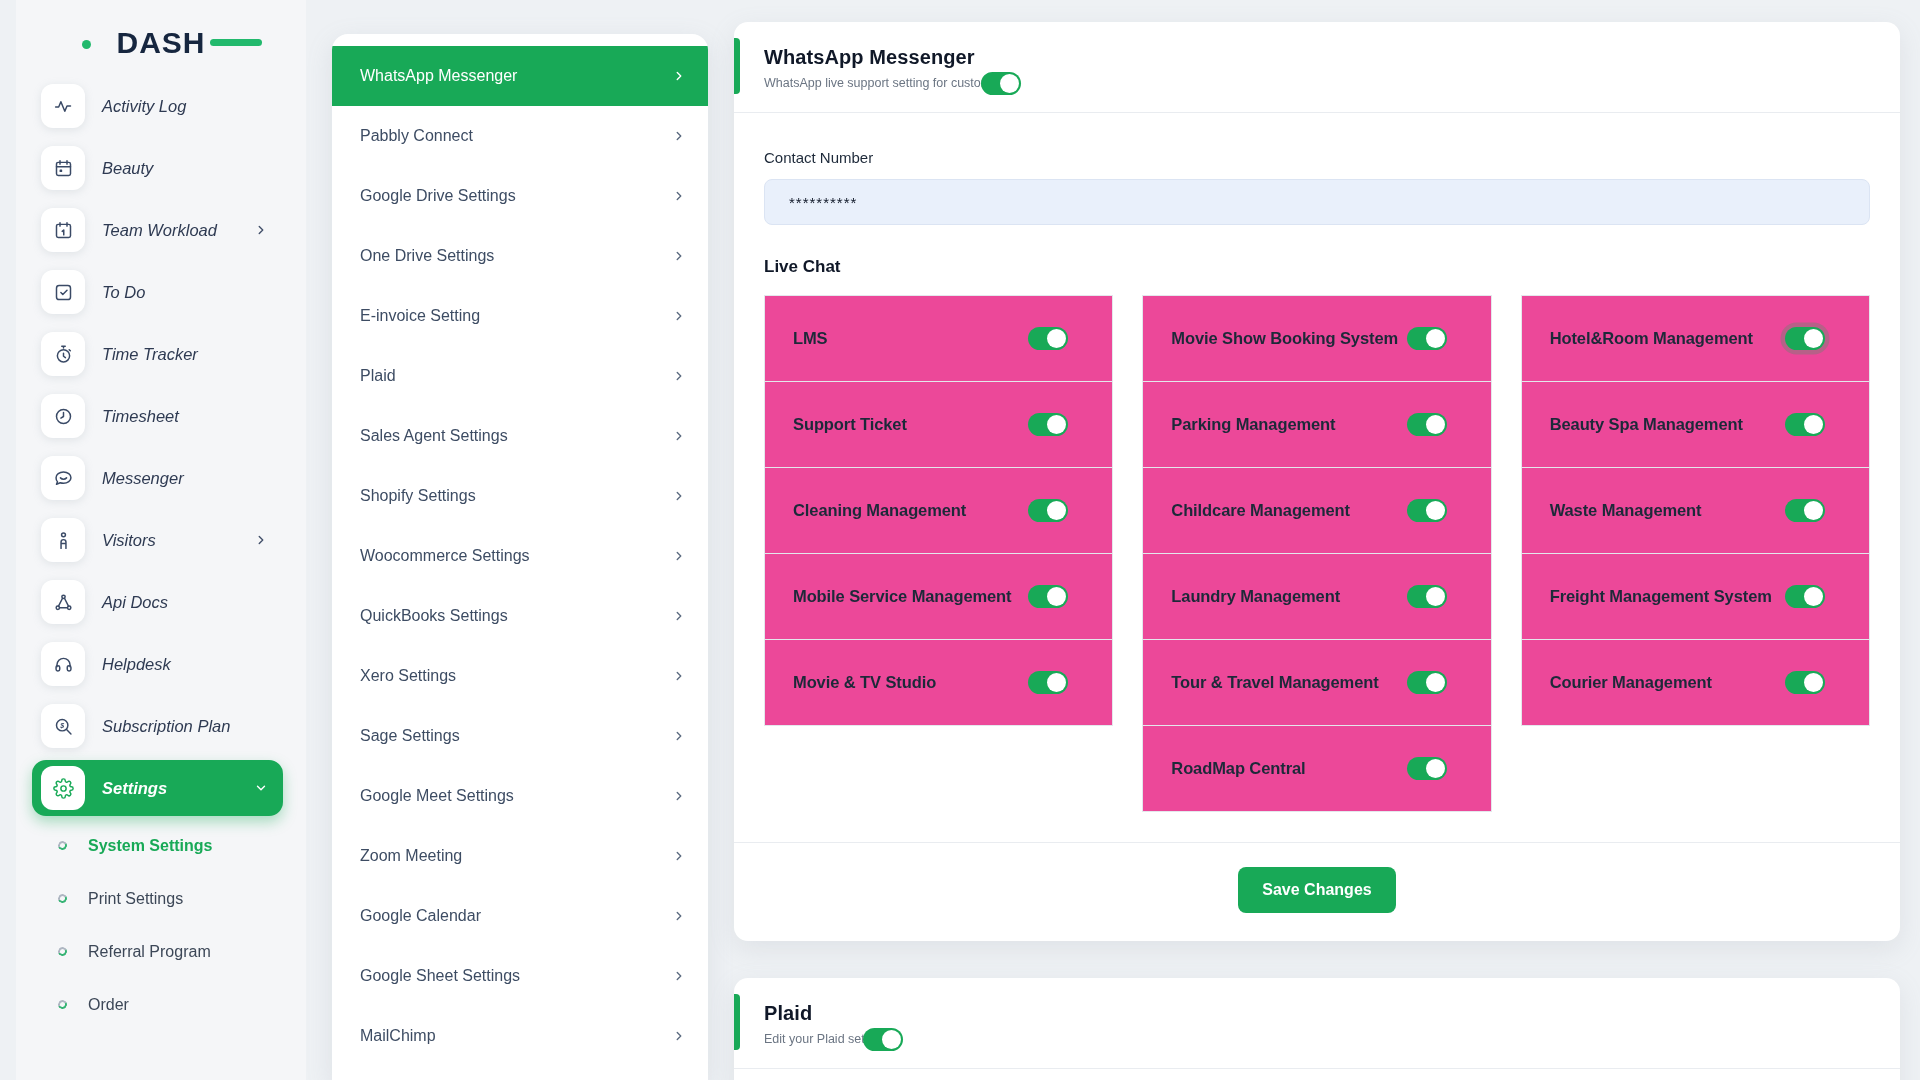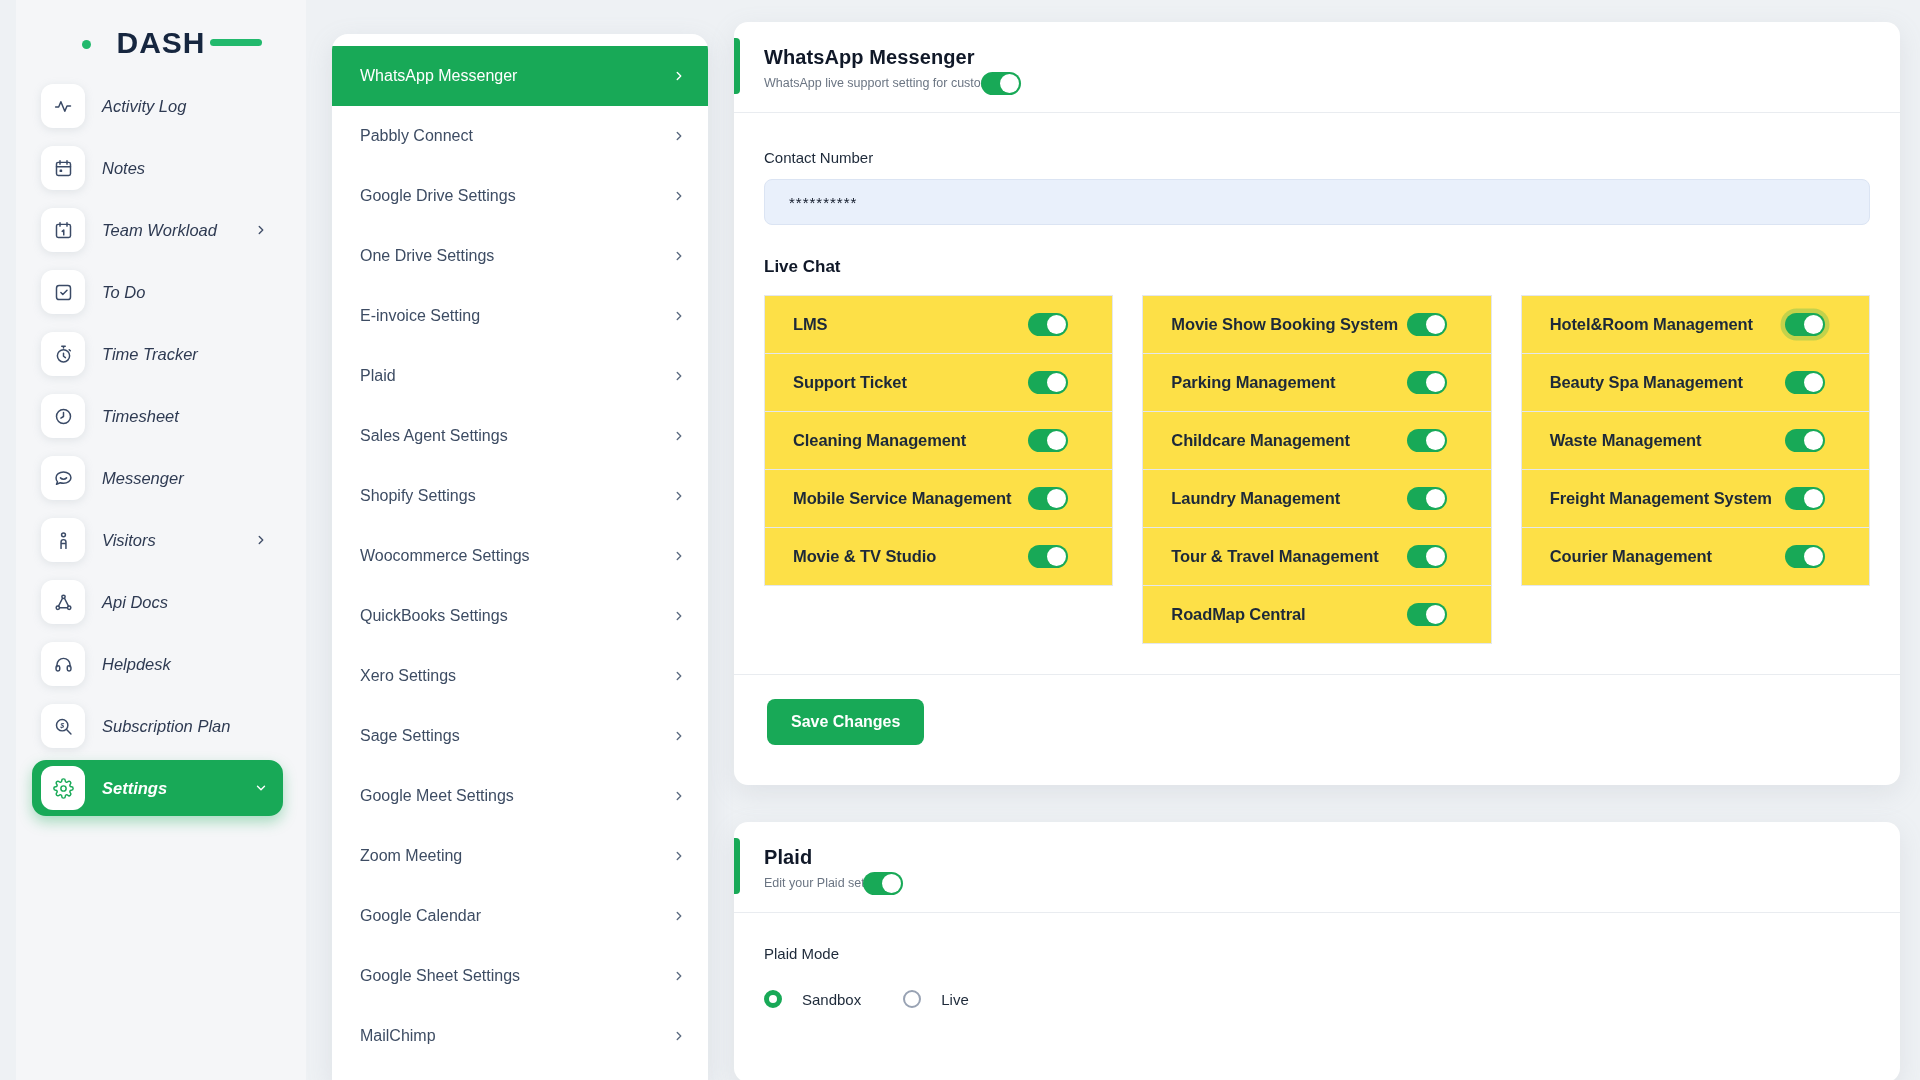--- a/index.html
+++ b/index.html
@@ -60,30 +60,30 @@
 
   .card-divider { height:1px; background:#e9ecf0; }
 
   .card-body { padding:36px 30px 0; }
   .field-label { display:block; font-size:15px; font-weight:500; color:#1d2939; }
   .text-input { display:block; width:100%; height:46px; margin-top:13px; background:var(--input-bg); border:1px solid #dbe4f3; border-radius:8px; padding:0 24px; font-size:15px; letter-spacing:1px; color:#101828; font-family:inherit; outline:none; }
   .section-title { margin-top:32px; font-size:17px; font-weight:700; color:#101828; }
 
   .modules { display:flex; gap:29px; margin-top:18px; align-items:flex-start; }
   .col { flex:1; }
-  .cell { height:59px; background:#fde047; border:1px solid #e4e7ec; display:flex; align-items:center; justify-content:space-between; padding:0 44px 0 28px; }
+  .cell { height:87px; background:#ec4899; border:1px solid #e4e7ec; display:flex; align-items:center; justify-content:space-between; padding:0 44px 0 28px; }
   .cell + .cell { margin-top:-1px; }
   .cell-label { font-size:16.5px; font-weight:700; color:#1d2939; letter-spacing:-.1px; }
 
   .switch { width:40px; height:23px; border-radius:12px; background:var(--green); position:relative; display:inline-block; cursor:pointer; flex:none; }
   .switch .knob { position:absolute; top:2px; right:2px; width:19px; height:19px; border-radius:50%; background:#fff; }
   .switch.focus-ring { box-shadow:0 0 0 4.5px rgba(24,169,87,.25); }
 
   .footer-divider { margin-top:30px; }
-  .card-footer { display:flex; justify-content:flex-start; padding:24px 33px 40px; }
+  .card-footer { display:flex; justify-content:center; padding:24px 33px 28px; }
   .btn-primary { background:var(--green); color:#fff; border:none; border-radius:8px; height:46px; padding:0 24px; font-size:16px; font-weight:600; font-family:inherit; cursor:pointer; }
 
   .radio-row { display:flex; gap:42px; margin-top:28px; align-items:center; padding-bottom:40px; }
   .radio { display:flex; align-items:center; gap:20px; cursor:pointer; }
   .radio-dot { width:18px; height:18px; border-radius:50%; border:2px solid #98a2b3; background:#fff; flex:none; }
   .radio.selected .radio-dot { border:5.5px solid var(--green); }
   .radio-label { font-size:15px; color:#1d2939; }
   .card-2 .card-body { padding-top:32px; }
 </style>
 </head>
@@ -108,21 +108,21 @@
 
   </div>
         <div class="nav-item">
     <span class="icon-box">
             <svg viewBox="0 0 24 24" stroke="currentColor" stroke-width="1.7" fill="none" stroke-linecap="round" stroke-linejoin="round">
               <rect x="4" y="5" width="16" height="15" rx="2"></rect>
               <path d="M8 3v4M16 3v4M4 10h16"></path>
               <rect x="7.5" y="13" width="3" height="3" rx="0.6" fill="currentColor" stroke="none"></rect>
             </svg>
           </span>
-    <span class="nav-label">Notes</span>
+    <span class="nav-label">Beauty</span>
 
   </div>
         <div class="nav-item has-chev">
     <span class="icon-box">
             <svg viewBox="0 0 24 24" stroke="currentColor" stroke-width="1.7" fill="none" stroke-linecap="round" stroke-linejoin="round">
               <rect x="4" y="5" width="16" height="15" rx="2"></rect>
               <path d="M8 3v4M16 3v4M10.5 13l1.8-1.5V17"></path>
             </svg>
           </span>
     <span class="nav-label">Team Workload</span>
@@ -222,20 +222,38 @@
               <circle cx="12" cy="12" r="3"></circle>
               <path d="M19.4 15a1.7 1.7 0 0 0 .34 1.87l.06.06a2 2 0 1 1-2.83 2.83l-.06-.06a1.7 1.7 0 0 0-1.87-.34 1.7 1.7 0 0 0-1 1.55V21a2 2 0 1 1-4 0v-.09a1.7 1.7 0 0 0-1-1.55 1.7 1.7 0 0 0-1.87.34l-.06.06a2 2 0 1 1-2.83-2.83l.06-.06a1.7 1.7 0 0 0 .34-1.87 1.7 1.7 0 0 0-1.55-1H3a2 2 0 1 1 0-4h.09a1.7 1.7 0 0 0 1.55-1 1.7 1.7 0 0 0-.34-1.87l-.06-.06a2 2 0 1 1 2.83-2.83l.06.06a1.7 1.7 0 0 0 1.87.34 1.7 1.7 0 0 0 1-1.55V3a2 2 0 1 1 4 0v.09a1.7 1.7 0 0 0 1 1.55 1.7 1.7 0 0 0 1.87-.34l.06-.06a2 2 0 1 1 2.83 2.83l-.06.06a1.7 1.7 0 0 0-.34 1.87 1.7 1.7 0 0 0 1.55 1H21a2 2 0 1 1 0 4h-.09a1.7 1.7 0 0 0-1.55 1z"></path>
             </svg>
           </span>
     <span class="nav-label">Settings</span>
     <span class="nav-chev"><svg viewBox="0 0 24 24" stroke="currentColor" stroke-width="2.4" fill="none" stroke-linecap="round" stroke-linejoin="round">
               <path d="M6 9l6 6 6-6"></path>
             </svg></span>
   </div>
       </nav>
+    <div class="subnav" id="nav-sub">
+        <div class="sub-item active">
+    <span class="bullet"></span>
+    <span class="sub-label">System Settings</span>
+  </div>
+        <div class="sub-item">
+    <span class="bullet"></span>
+    <span class="sub-label">Print Settings</span>
+  </div>
+        <div class="sub-item">
+    <span class="bullet"></span>
+    <span class="sub-label">Referral Program</span>
+  </div>
+        <div class="sub-item">
+    <span class="bullet"></span>
+    <span class="sub-label">Order</span>
+  </div>
+      </div>
   </aside>
 
   <div class="menu-card" id="menu-card">
       <div class="menu-item active">
     <span class="menu-label">WhatsApp Messenger</span>
     <span class="menu-chev"><svg viewBox="0 0 24 24" stroke="currentColor" stroke-width="2.4" fill="none" stroke-linecap="round" stroke-linejoin="round">
             <path d="M9 6l6 6-6 6"></path>
           </svg></span>
   </div>
       <div class="menu-item">

